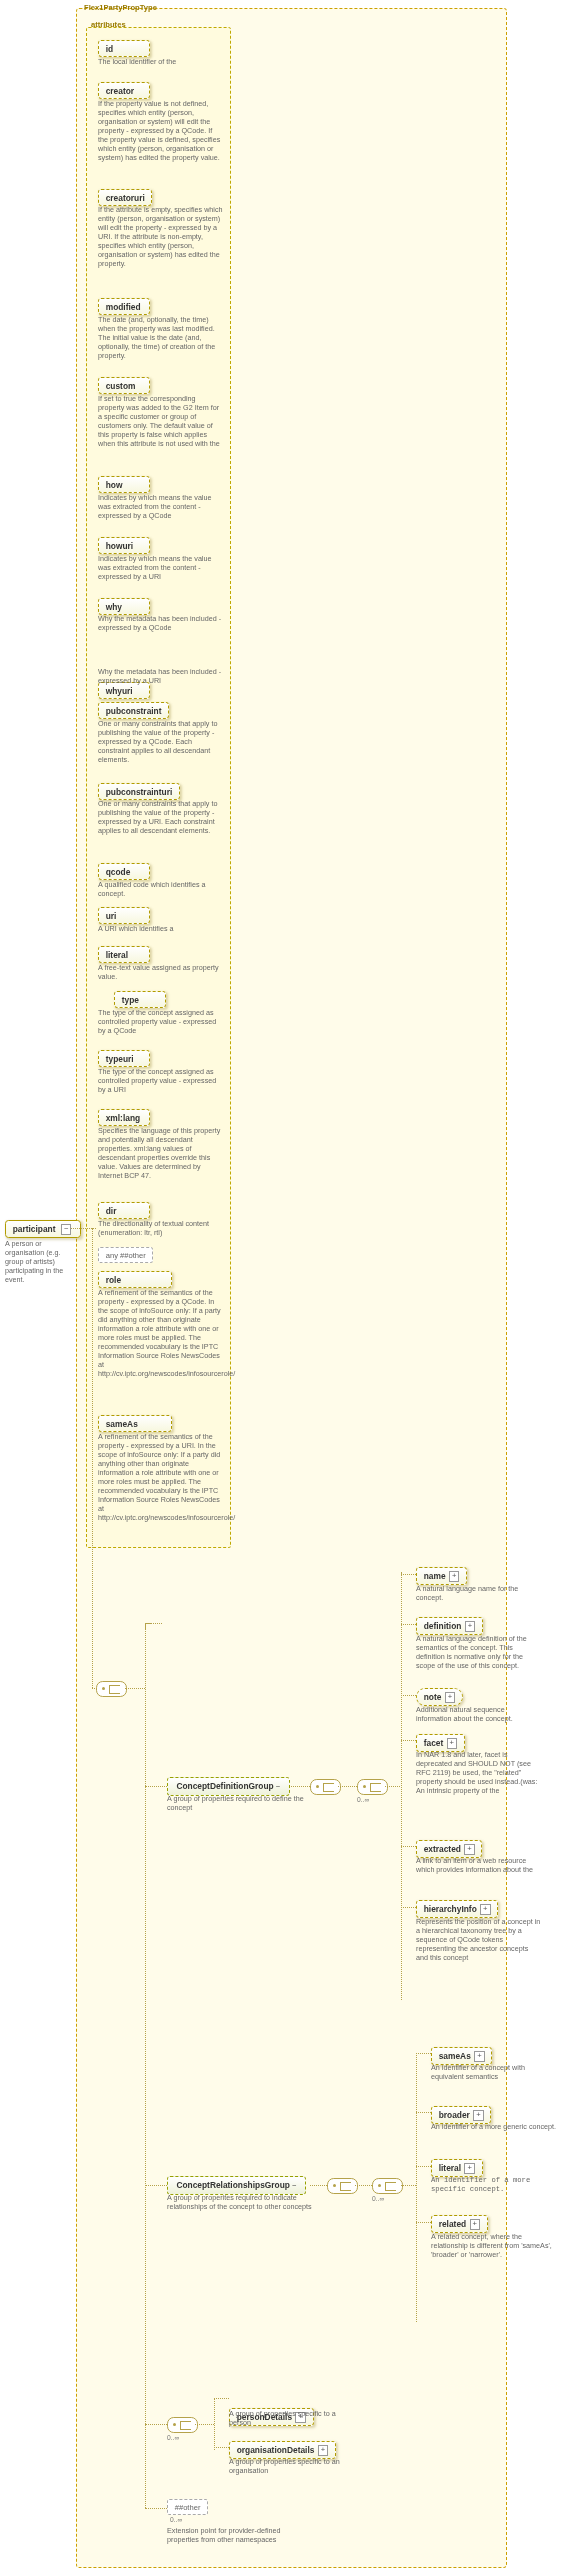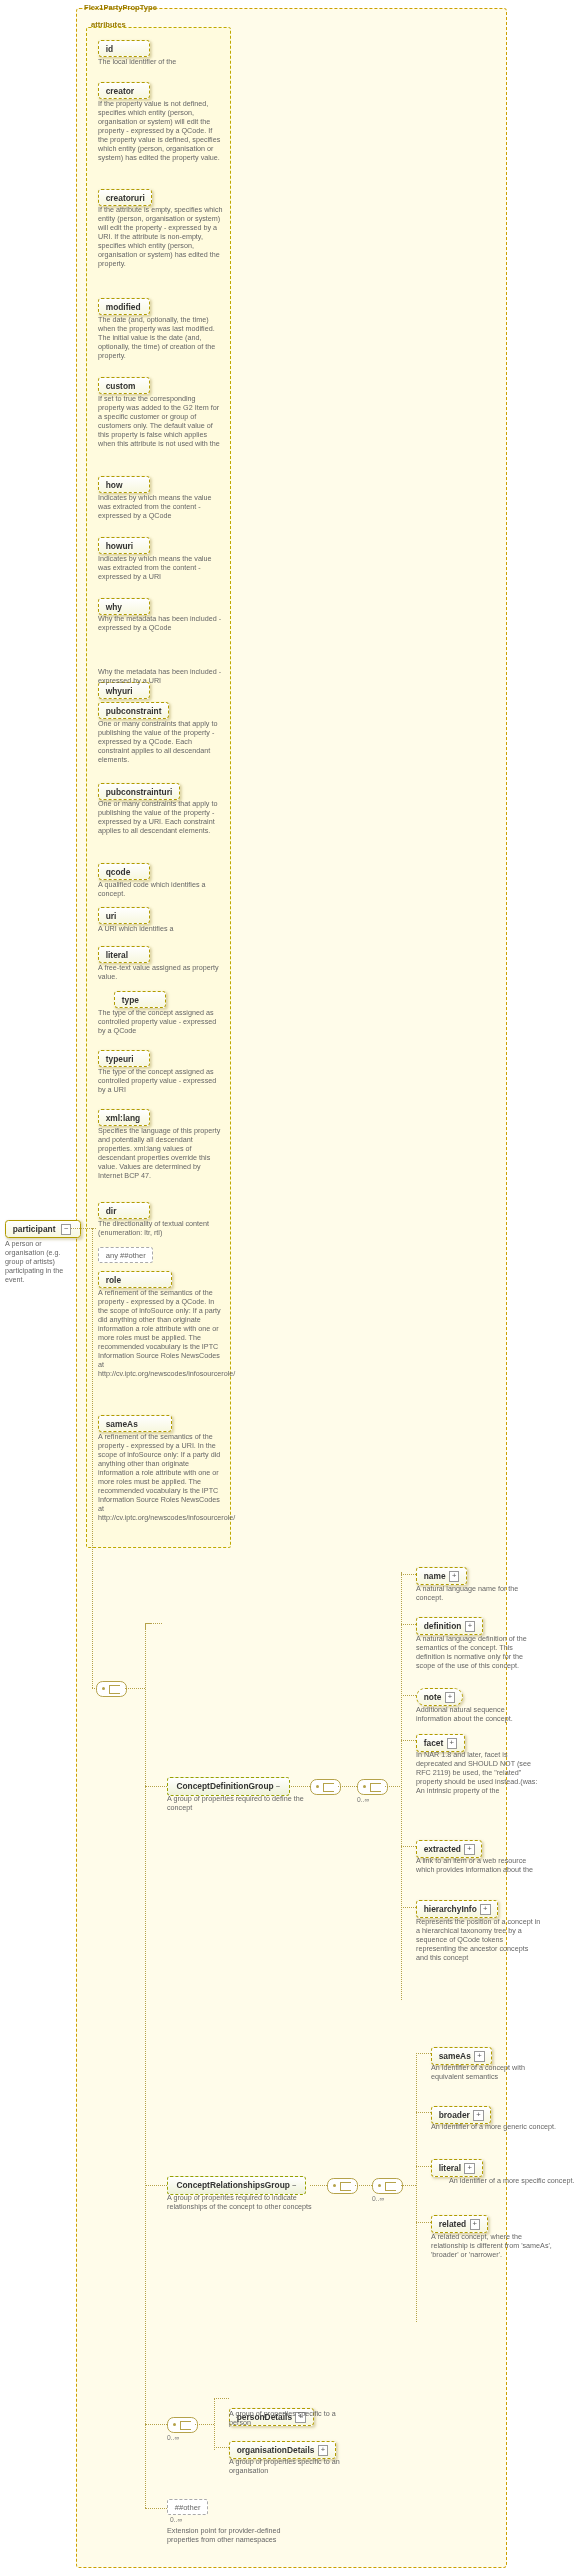--- a/index.html
+++ b/index.html
@@ -163,21 +163,21 @@
 
   <div id="crg-children">
       <div class="conn h" style="left: 416px; top: 2053px; width: 15px;"></div>
       <div class="elcard dashed" style="left: 431px; top: 2047px;"><span class="ttl">sameAs</span><span class="tog">+</span></div>
       <div class="desc" style="left: 431px; top: 2063px; width: 126px;">An identifier of a concept with equivalent semantics</div>
       <div class="conn h" style="left: 416px; top: 2112px; width: 15px;"></div>
       <div class="elcard dashed" style="left: 431px; top: 2106px;"><span class="ttl">broader</span><span class="tog">+</span></div>
       <div class="desc" style="left: 431px; top: 2122px; width: 126px;">An identifier of a more generic concept.</div>
       <div class="conn h" style="left: 416px; top: 2166px; width: 15px;"></div>
       <div class="elcard dashed" style="left: 431px; top: 2159px;"><span class="ttl">literal</span><span class="tog">+</span></div>
-      <div class="desc" style="left: 449px; top: 2176px; width: 126px;">An identifier of a more specific concept.</div>
+      <div class="desc" style="left: 431px; top: 2176px; width: 126px; font-family: Liberation Mono, monospace;">An identifier of a more specific concept.</div>
       <div class="conn h" style="left: 416px; top: 2222px; width: 15px;"></div>
       <div class="elcard dashed" style="left: 431px; top: 2215px;"><span class="ttl">related</span><span class="tog">+</span></div>
       <div class="desc" style="left: 431px; top: 2232px; width: 126px;">A related concept, where the relationship is different from 'sameAs', 'broader' or 'narrower'.</div>
     </div>
 
   <div class="conn h" style="left:145px;top:2424px;width:22px"></div>
   <div class="joint" style="left:167px;top:2417px"></div>
   <div class="occ" style="left:167px;top:2434px">0..∞</div>
   <div class="conn h" style="left:195px;top:2424px;width:18.5px"></div>
   <div class="conn v" style="left:214px;top:2398px;height:52px"></div>

